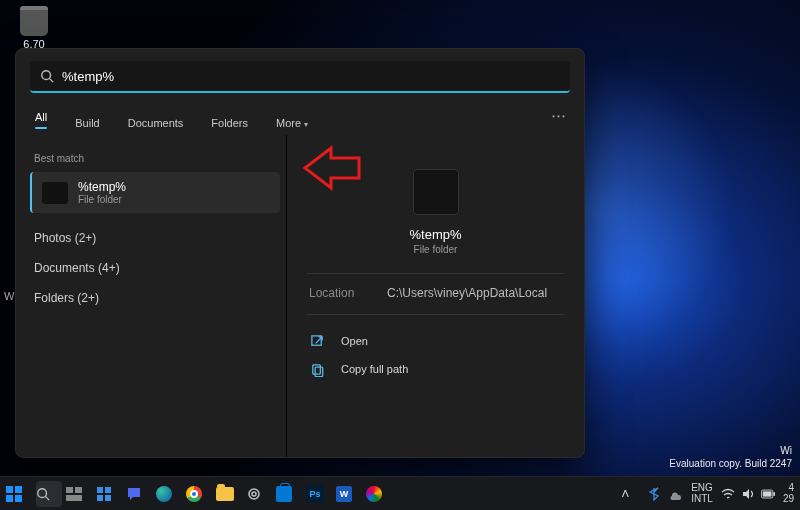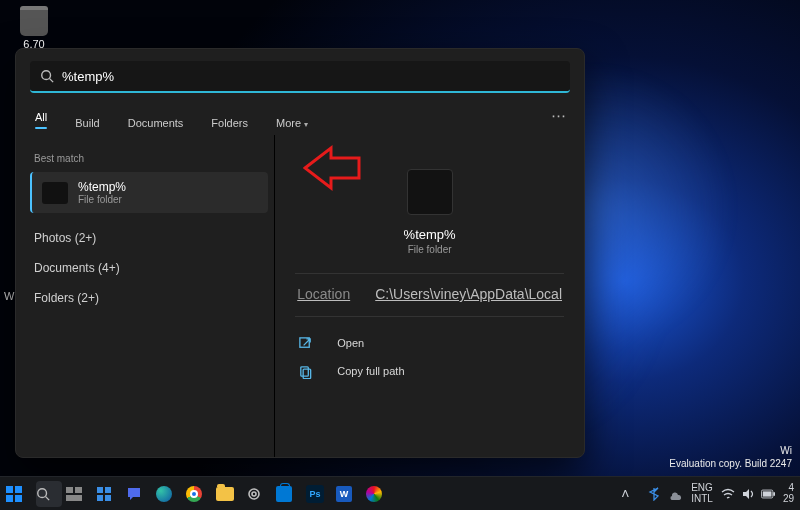--- a/index.html
+++ b/index.html
@@ -64,23 +64,23 @@
   }
   .r-title { font-size:12px; color:#fff; }
   .r-sub { font-size:10px; color:#9a9a9a; }
   .cat { padding:8px 4px; color:#d0d0d0; font-size:12px; cursor:pointer; }
 
   .right { flex:1; border-left:1px solid #000; padding:16px 20px; display:flex; flex-direction:column; align-items:stretch; font-size:11px;}
   .big-icon { width:46px; height:46px; background:#121212; border:1px solid #333; border-radius:4px; margin:18px auto 12px; }
   .d-title { text-align:center; font-size:13px; color:#fff; }
   .d-sub { text-align:center; font-size:10px; color:#9a9a9a; margin-top:2px; margin-bottom:18px; }
   .sep { height:1px; background:#333; margin:0 0 12px; }
-  .kv { display:flex; gap:24px; font-size:14px; color:#bdbdbd; margin-bottom:14px; padding:0 2px;text-decoration:underline;}
+  .kv { display:flex; gap:24px; font-size:12px; color:#bdbdbd; margin-bottom:14px; padding:0 2px;}
   .kv .k { width:54px; color:#8a8a8a; }
-  .action { display:flex; align-items:center; gap:24px; padding:6px 2px; color:#d8d8d8; font-size:11px; cursor:pointer;}
+  .action { display:flex; align-items:center; gap:16px; padding:6px 2px; color:#d8d8d8; font-size:11px; cursor:pointer;}
   .a-ic { width:16px; height:16px; display:flex; align-items:center; justify-content:center; color:#57b6e6; }
   .a-ic svg { width:15px; height:15px; }
 
   
   .arrow {
     position:absolute; left:303px; top:142px; width:60px; height:52px; pointer-events:none;
   }
   .arrow svg polygon { fill:none; stroke:#e61b1b; stroke-width:3; }
 
   

